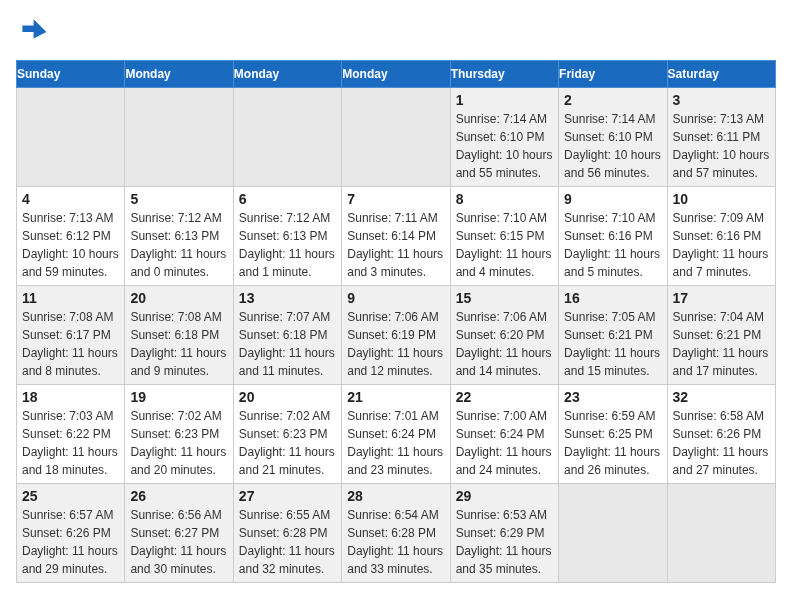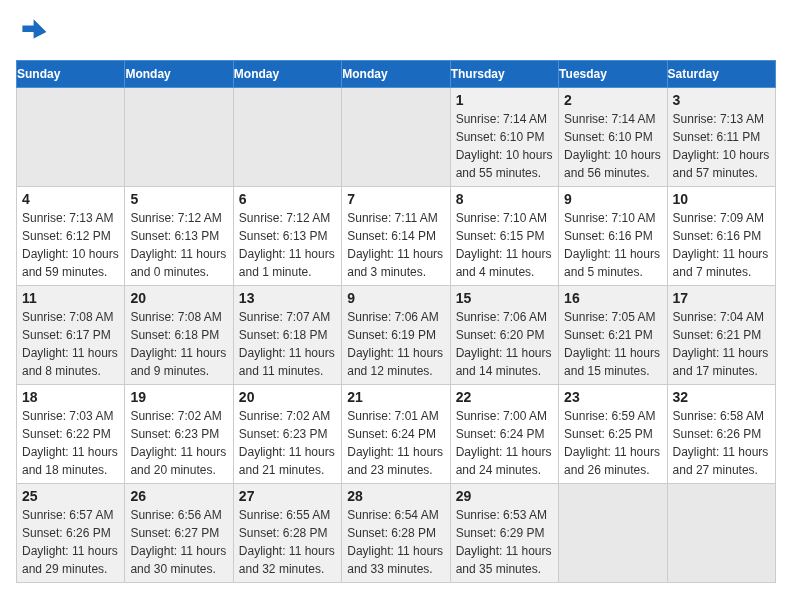--- a/index.html
+++ b/index.html
@@ -109,21 +109,21 @@
 </div>
 
 <table class="calendar">
   <thead>
     <tr>
     <th>Sunday</th>
         <th>Monday</th>
         <th>Monday</th>
         <th>Monday</th>
         <th>Thursday</th>
-        <th>Tuesday</th>
+        <th>Friday</th>
         <th>Saturday</th>
       </tr>
   </thead>
   <tbody id="calendar-body">
   <tr class="row-shaded">
         <td class="empty"></td>
         <td class="empty"></td>
         <td class="empty"></td>
         <td class="empty"></td>
         <td>

